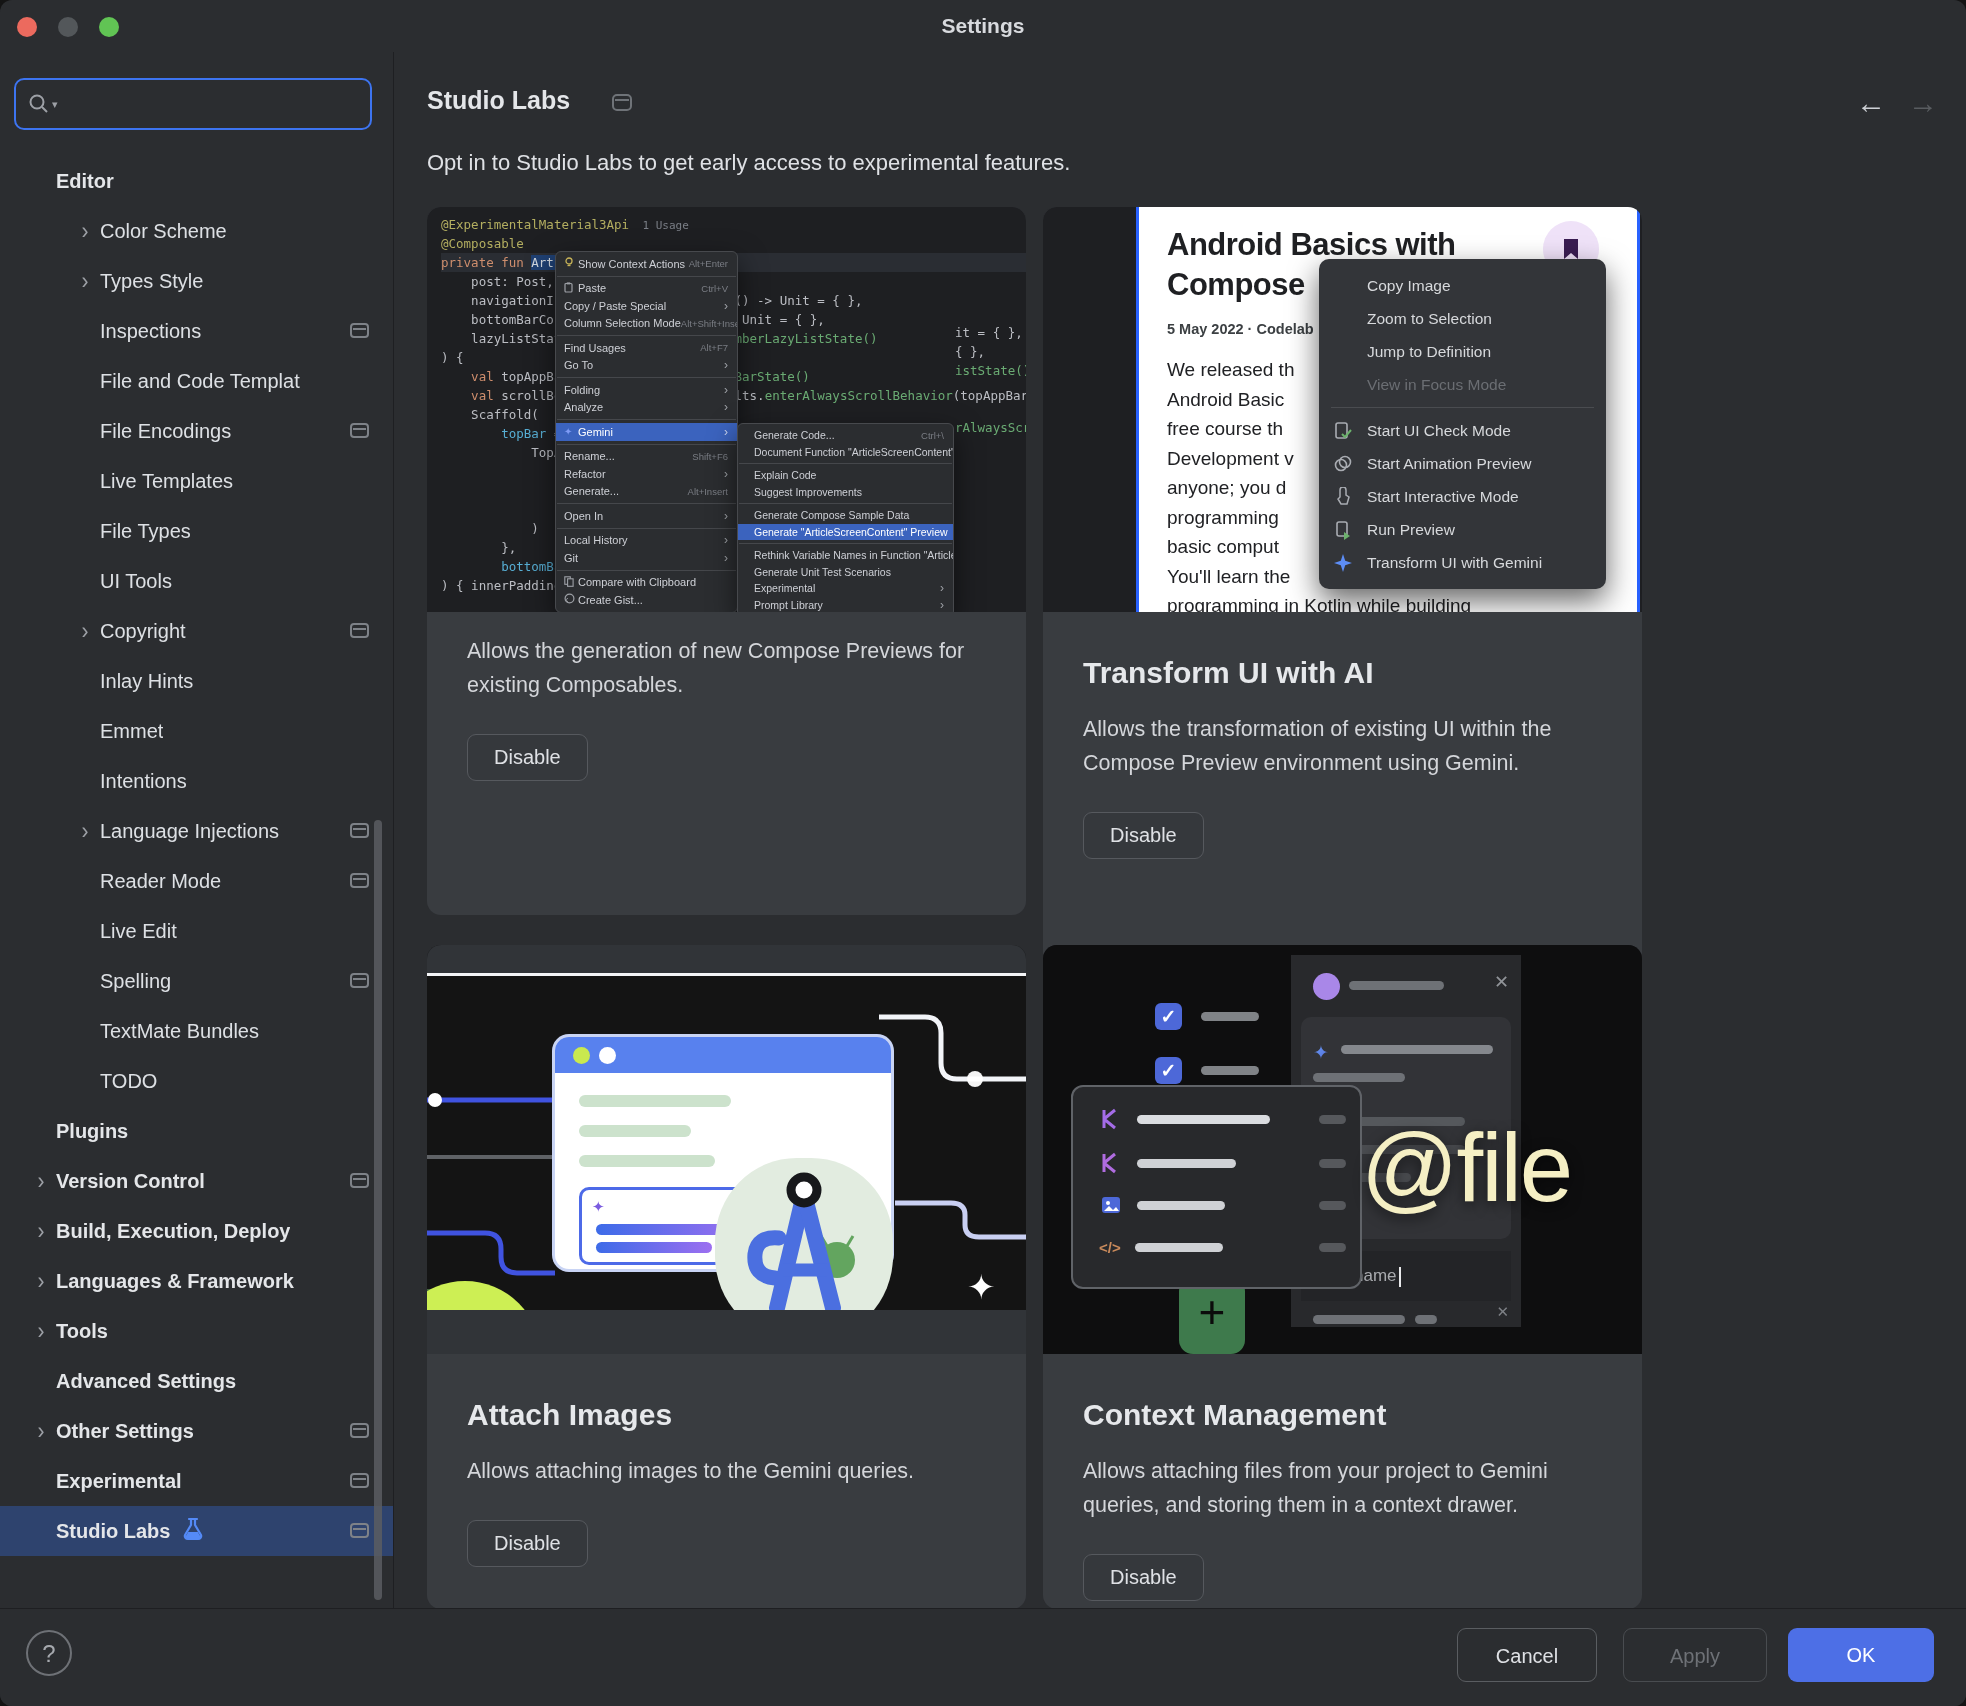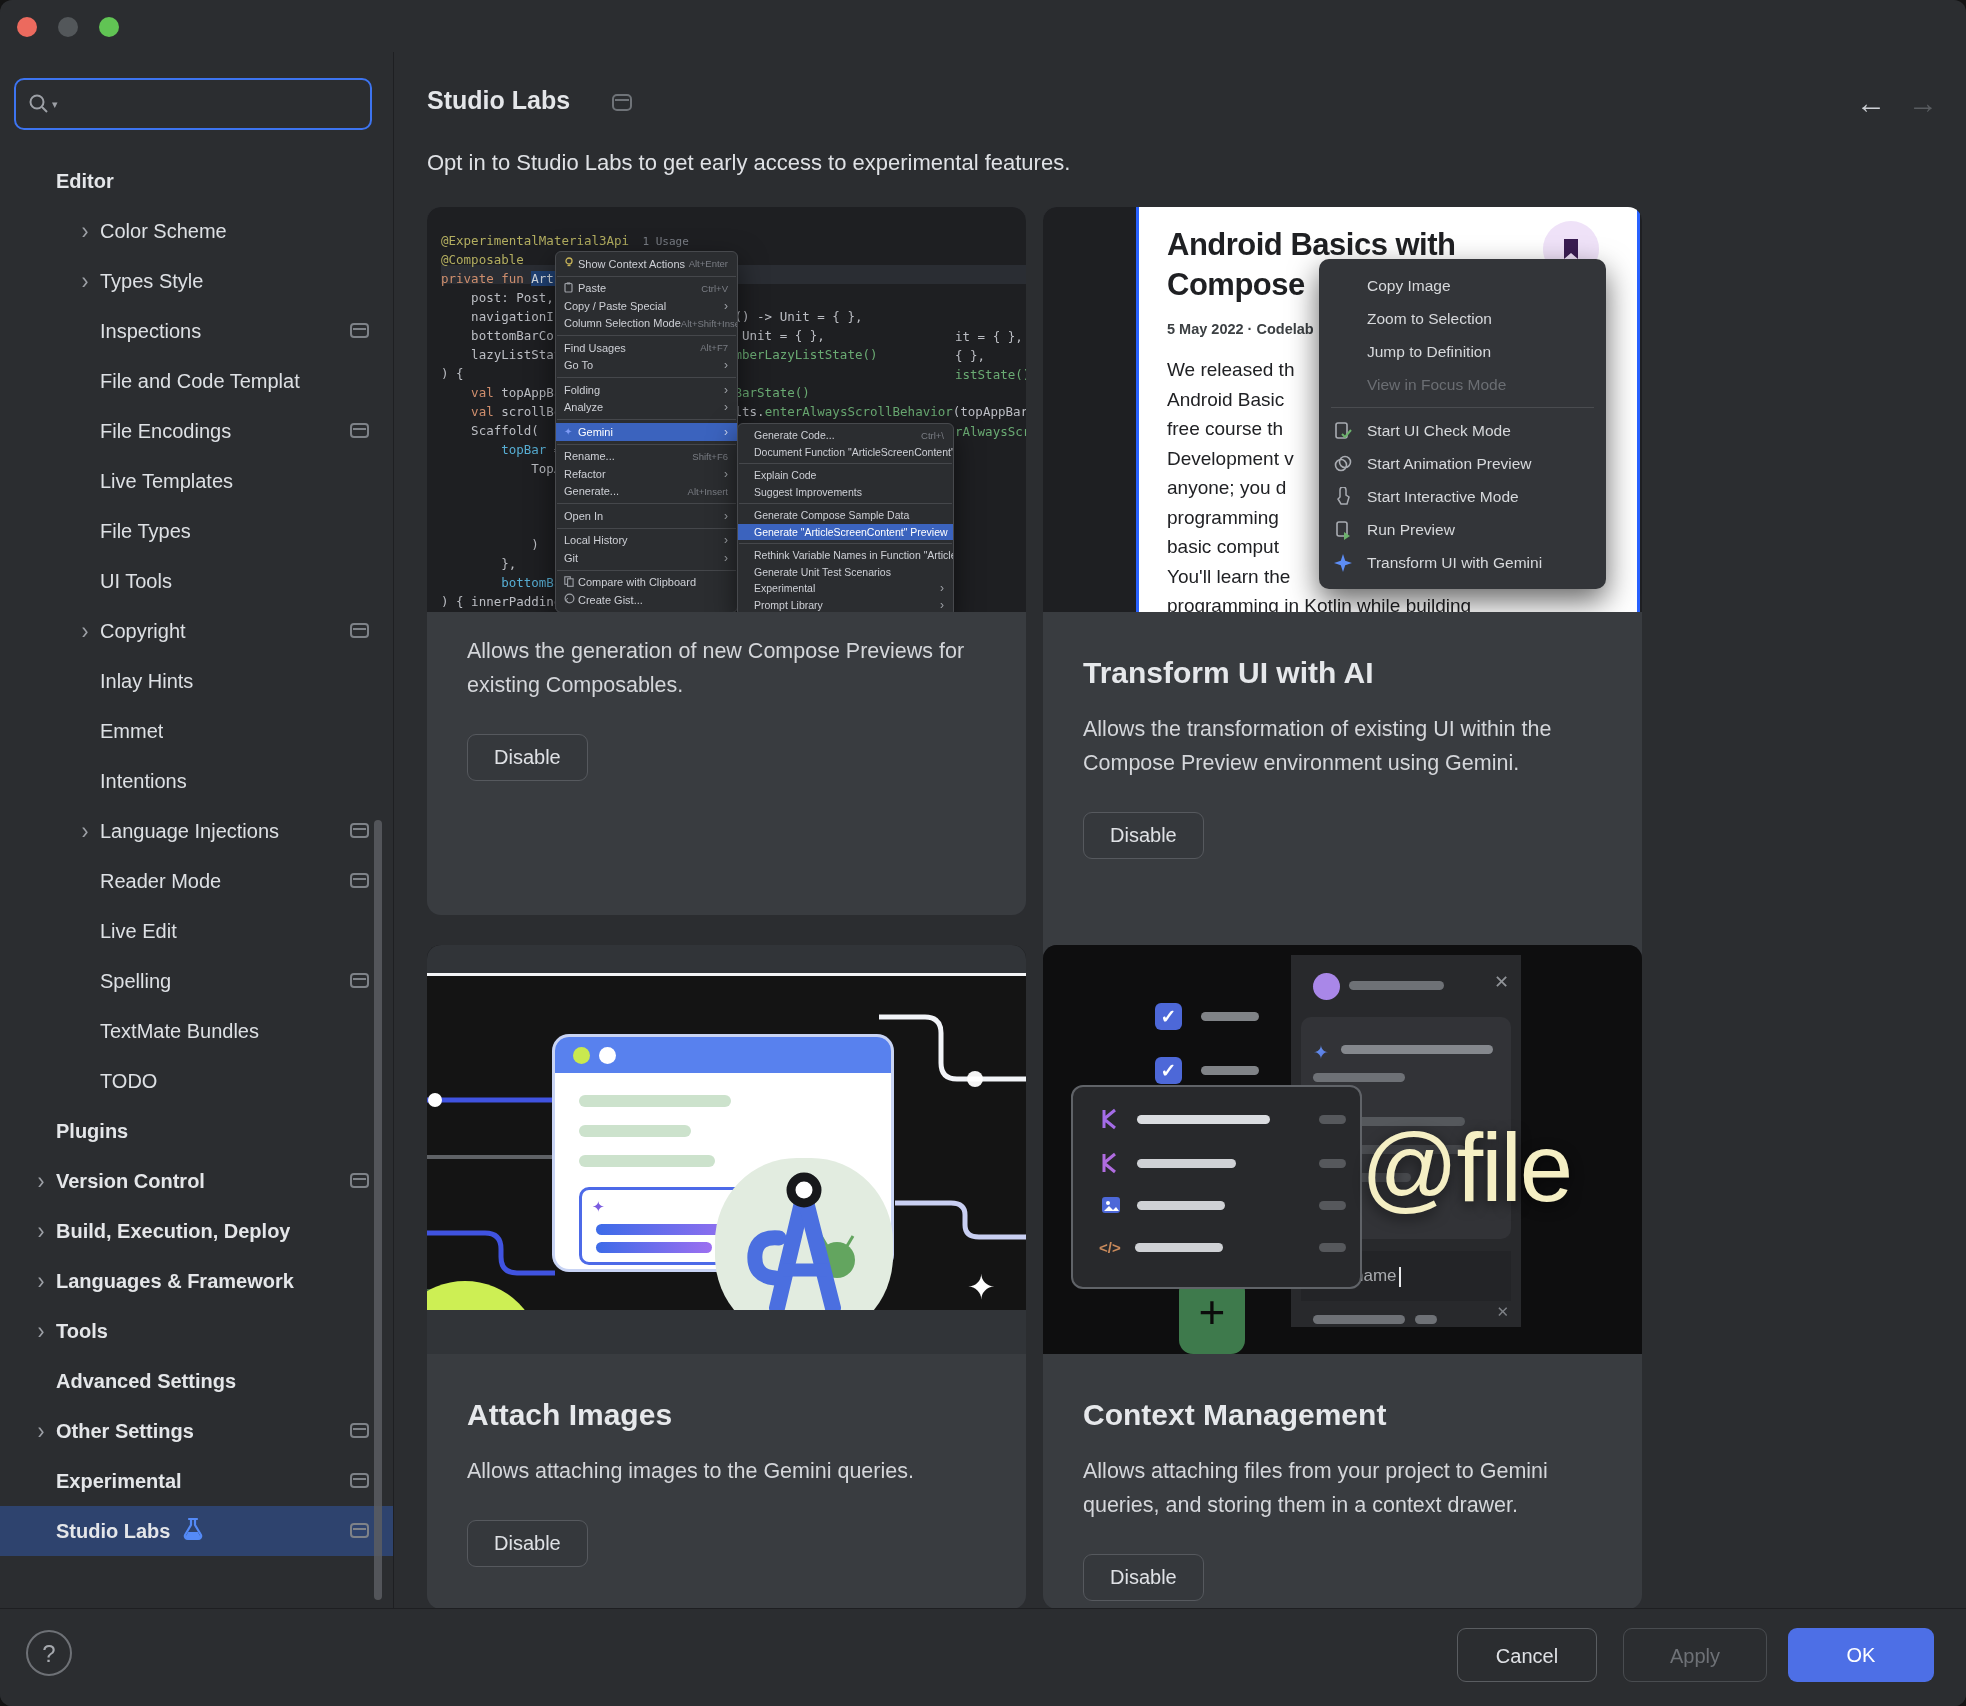--- a/index.html
+++ b/index.html
@@ -57,22 +57,22 @@
   .card-img{position:relative;width:599px;overflow:hidden;background:#1E1F22;}
   .card1 .card-img,.card2 .card-img{height:405px;}
   .card3 .card-img,.card4 .card-img{height:409px;}
   .card-body{padding:0 40px;}
   .card-title{margin-top:44px;font-size:30px;font-weight:bold;color:#E6E8EB;}
   .card-desc{margin-top:22px;font-size:21.5px;line-height:34px;color:#D4D6DA;max-width:520px;}
   .btn-disable{display:inline-block;margin-top:32px;padding:11px 26px;font-size:20px;color:#DFE1E5;
                background:#35383C;border:1px solid #56595E;border-radius:9px;}
   
   .code{position:absolute;left:0;top:0;right:0;bottom:0;
-        font-family:"DejaVu Sans Mono",monospace;font-size:12.5px;line-height:27px;
-        padding:20px 0 0 14px;white-space:pre;}
+        font-family:"DejaVu Sans Mono",monospace;font-size:12.5px;line-height:19px;
+        padding:8px 0 0 14px;white-space:pre;}
   .code-line{height:19px;}
   .code-line.cur{background:#2A2D33;}
   .c-ann{color:#B3AE60;} .c-usage{color:#7A7E86;font-size:11px;}
   .c-kw{color:#CF8E6D;} .c-pln{color:#BCBEC4;} .c-fn{color:#6AAB73;}
   .c-arg{color:#57AED4;} .c-sel{background:#1F4073;color:#D0D6DD;}
   .code-frag{position:absolute;left:528px;margin-top:32px;}
   .pmenu{position:absolute;background:#2B2D30;border:1px solid #47494D;border-radius:6px;
          box-shadow:0 10px 28px rgba(0,0,0,.55);padding:3px 0;z-index:3;}
   .pmenu.m1{left:128px;top:44px;width:181px;}
   .pmenu.m2{left:310px;top:216px;width:215px;}
@@ -161,20 +161,21 @@
   .fbtn.apply{left:1623px;width:144px;border:1px solid #494C50;color:#6E7176;}
   .fbtn.ok{left:1788px;width:146px;background:#4D6FE6;color:#FFFFFF;}
 </style>
 </head>
 <body>
 
 <div class="titlebar">
   <div class="tl red"></div>
   <div class="tl gray"></div>
   <div class="tl green"></div>
+  <div class="win-title">Settings</div>
 </div>
 
 <div class="sidebar">
   <div class="search">
     <svg width="22" height="22" viewBox="0 0 22 22">
       <circle cx="9" cy="9" r="6.5" fill="none" stroke="#9DA0A6" stroke-width="2"></circle>
       <line x1="14" y1="14" x2="19" y2="19" stroke="#9DA0A6" stroke-width="2"></line>
     </svg>
     <span class="caret">▾</span>
     <input placeholder="" style="">

